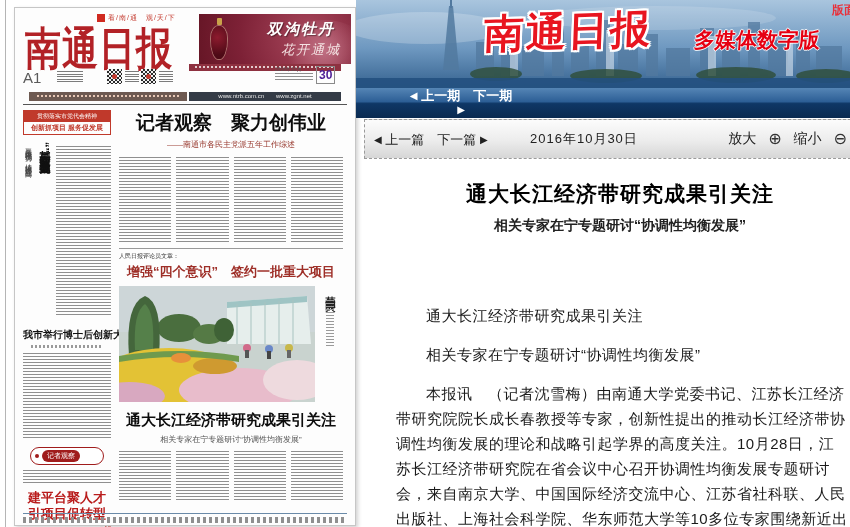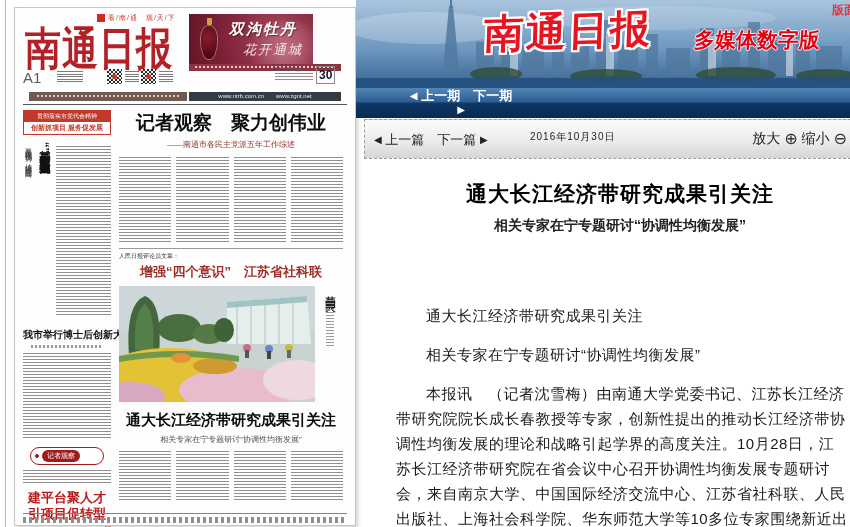--- a/index.html
+++ b/index.html
@@ -13,42 +13,42 @@
   .mt.dense{background-image:repeating-linear-gradient(180deg,#7c7c7c 0,#7c7c7c 1px,transparent 1px,transparent 2.6px);}
   .cols{display:flex;gap:5px;}
   .cols>div{flex:1;}
   
   .np-tagline{position:absolute;left:82px;top:5px;display:flex;align-items:center;gap:3px;
               color:#c43a2e;font-size:7px;letter-spacing:1px;white-space:nowrap;}
   .np-tagline .sq{width:8px;height:8px;background:#d02a20;display:inline-block;}
   .np-title{position:absolute;left:10px;top:11px;font-size:36px;font-weight:bold;color:#b22126;
             font-family:"DejaVu Serif","Liberation Serif",serif;letter-spacing:1px;
             transform:scaleY(1.25);transform-origin:top left;white-space:nowrap;}
-  .ad{position:absolute;left:174px;top:6px;width:124px;height:50px;overflow:hidden;
+  .ad{position:absolute;left:184px;top:6px;width:152px;height:50px;overflow:hidden;
       background:radial-gradient(circle at 72% 45%,#a8475c,#7d2136 62%,#661626);}
   .petal{position:absolute;right:-18px;top:6px;width:90px;height:60px;border-radius:50%;
          background:radial-gradient(circle,#c07083 0%,rgba(160,60,80,0) 70%);}
   .bottle{position:absolute;left:12px;top:4px;width:16px;height:42px;}
   .bottle .cap{width:5px;height:7px;background:#c9a24a;margin:0 auto;border-radius:1px;}
   .bottle .bod{width:16px;height:33px;margin-top:1px;border-radius:50% 50% 46% 46%/36% 36% 60% 60%;
                background:radial-gradient(circle at 40% 35%,#8d1b2e,#4d0a16 75%);
                box-shadow:0 0 0 1px rgba(230,200,170,.5);}
   .ad-l1{position:absolute;right:16px;top:6px;color:#fff;font-size:15px;font-weight:bold;
          font-style:italic;letter-spacing:2px;text-shadow:1px 1px 1px rgba(0,0,0,.4);}
   .ad-l2{position:absolute;right:10px;top:27px;color:#f4e3e3;font-size:13px;font-style:italic;letter-spacing:2px;}
   .ad-strip{position:absolute;left:174px;top:56px;width:152px;height:7px;background:#8e3140;}
   .ad-strip .mtl{height:100%;margin:2px 6px 0;background-image:repeating-linear-gradient(90deg,rgba(255,255,255,.75) 0,rgba(255,255,255,.75) 2px,transparent 2px,transparent 4px);height:2px;}
   .page-label{position:absolute;left:8px;top:61px;font-size:15px;color:#5a5a5a;}
   .mast-mt{position:absolute;width:26px;height:12px;}
   .qr{position:absolute;width:15px;height:15px;background:repeating-conic-gradient(#2a2a2a 0% 25%,#f2f2f2 0% 50%);
       background-size:4px 4px;}
   .qr::after{content:"";position:absolute;left:5px;top:5px;width:5px;height:5px;background:#c23a2e;border-radius:50%;}
   .date-block{position:absolute;left:260px;top:58px;width:66px;display:flex;gap:3px;align-items:flex-start;}
   .date-txt{font-size:5px;color:#555;line-height:6px;width:38px;}
-  .day-box{border:1px solid #8a8a8a;font-size:12px;font-weight:bold;color:#0f172a;padding:1px 2px;line-height:14px;}
+  .day-box{border:1px solid #8a8a8a;font-size:12px;font-weight:bold;color:#4c1d95;padding:1px 2px;line-height:14px;}
   .weather-bar{position:absolute;left:14px;top:84px;width:158px;height:9px;background:#6e5a52;}
   .weather-bar .mtl{margin:3px 8px 0;height:2px;background-image:repeating-linear-gradient(90deg,rgba(255,220,200,.85) 0,rgba(255,220,200,.85) 2px,transparent 2px,transparent 4px);}
   .site-bar{position:absolute;left:174px;top:84px;width:152px;height:9px;background:#343b46;
             color:#e8e8e8;font-size:6px;line-height:9px;text-align:center;letter-spacing:0;white-space:nowrap;overflow:hidden;}
   .mast-rule{position:absolute;left:8px;right:8px;top:96px;border-top:1px solid #555;}
   
   .col-left{position:absolute;left:8px;top:102px;width:88px;}
   .notice{border:1px solid #c0392b;}
   .notice-l1{background:#c0392b;color:#fff;font-size:6px;text-align:center;padding:1px 0;white-space:nowrap;overflow:hidden;}
   .notice-l2{color:#c0392b;font-size:7px;font-weight:bold;text-align:center;padding:1px 0;white-space:nowrap;overflow:hidden;}
@@ -99,22 +99,22 @@
   .banner-corner{position:absolute;right:-6px;top:2px;font-size:12px;font-weight:bold;color:#e8303a;white-space:nowrap;}
   .issue-nav{position:absolute;left:356px;top:88px;width:508px;height:30px;
              background:linear-gradient(180deg,#5585b5 0%,#2d5f96 45%,#0f3766 52%,#0a2a50 100%);}
   .issue-nav-text{position:absolute;left:52px;top:1px;width:106px;color:#fff;font-size:13px;font-weight:bold;
                   line-height:14px;text-align:center;word-break:break-all;}
   .arrow{font-size:10px;vertical-align:1px;}
   .toolbar{position:absolute;left:364px;top:119px;width:500px;height:38px;border:1px dashed #9a9a9a;
            background:linear-gradient(180deg,#fcfcfc 0%,#ececec 55%,#d6d6d6 100%);}
   .tb-prevnext{position:absolute;left:9px;top:11px;font-size:13px;color:#222;white-space:nowrap;}
   .tb-prevnext .arrow{color:#222;}
-  .tb-date{position:absolute;left:165px;top:10px;font-size:10px;color:#222;letter-spacing:1px;white-space:nowrap;}
-  .tb-zoom{position:absolute;right:18px;top:10px;font-size:14px;color:#222;display:flex;align-items:center;gap:4px;white-space:nowrap;}
+  .tb-date{position:absolute;left:165px;top:10px;font-size:13px;color:#222;letter-spacing:1px;white-space:nowrap;}
+  .tb-zoom{position:absolute;right:18px;top:10px;font-size:14px;color:#222;display:flex;align-items:center;gap:12px;white-space:nowrap;}
   .zoom-glyph{font-size:16px;line-height:16px;color:#333;}
   .article-title{position:absolute;left:390px;top:180px;width:460px;text-align:center;
                  font-size:21px;font-weight:bold;color:#000;letter-spacing:1px;white-space:nowrap;}
   .article-sub{position:absolute;left:390px;top:217px;width:460px;text-align:center;
                font-size:14px;font-weight:bold;color:#222;}
   .article-body{position:absolute;left:396px;top:303px;width:452px;font-size:15px;line-height:25px;color:#1a1a1a;}
   .article-body p{margin:0 0 14px;text-indent:2em;letter-spacing:.5px;}
 </style>
 </head>
 <body>
@@ -192,21 +192,21 @@
       <div class="main-head">记者观察　聚力创伟业</div>
       <div class="main-sub">——南通市各民主党派五年工作综述</div>
       <div class="cols h86">
         <div class="mt"></div>
           <div class="mt"></div>
           <div class="mt"></div>
           <div class="mt"></div>
       </div>
       <div class="thin-rule"></div>
       <div class="ed-kicker">人民日报评论员文章：</div>
-      <div class="ed-head">增强“四个意识”　江苏省社科联</div>
+      <div class="ed-head">增强“四个意识”　签约一批重大项目</div>
       <div class="photo-row">
         <div class="photo">
           <svg width="196" height="116" viewBox="0 0 196 116">
             <rect width="196" height="116" fill="#c9d3cf"></rect>
             <rect x="0" y="0" width="196" height="46" fill="#cdd6d8"></rect>
 
             <polygon points="108,16 188,10 192,58 108,58" fill="#e6eeec"></polygon>
             <polygon points="108,16 188,10 188,16 108,22" fill="#9fc4c4"></polygon>
             <g stroke="#a8c3c0" stroke-width="1">
               <line x1="118" y1="18" x2="118" y2="58"></line>

